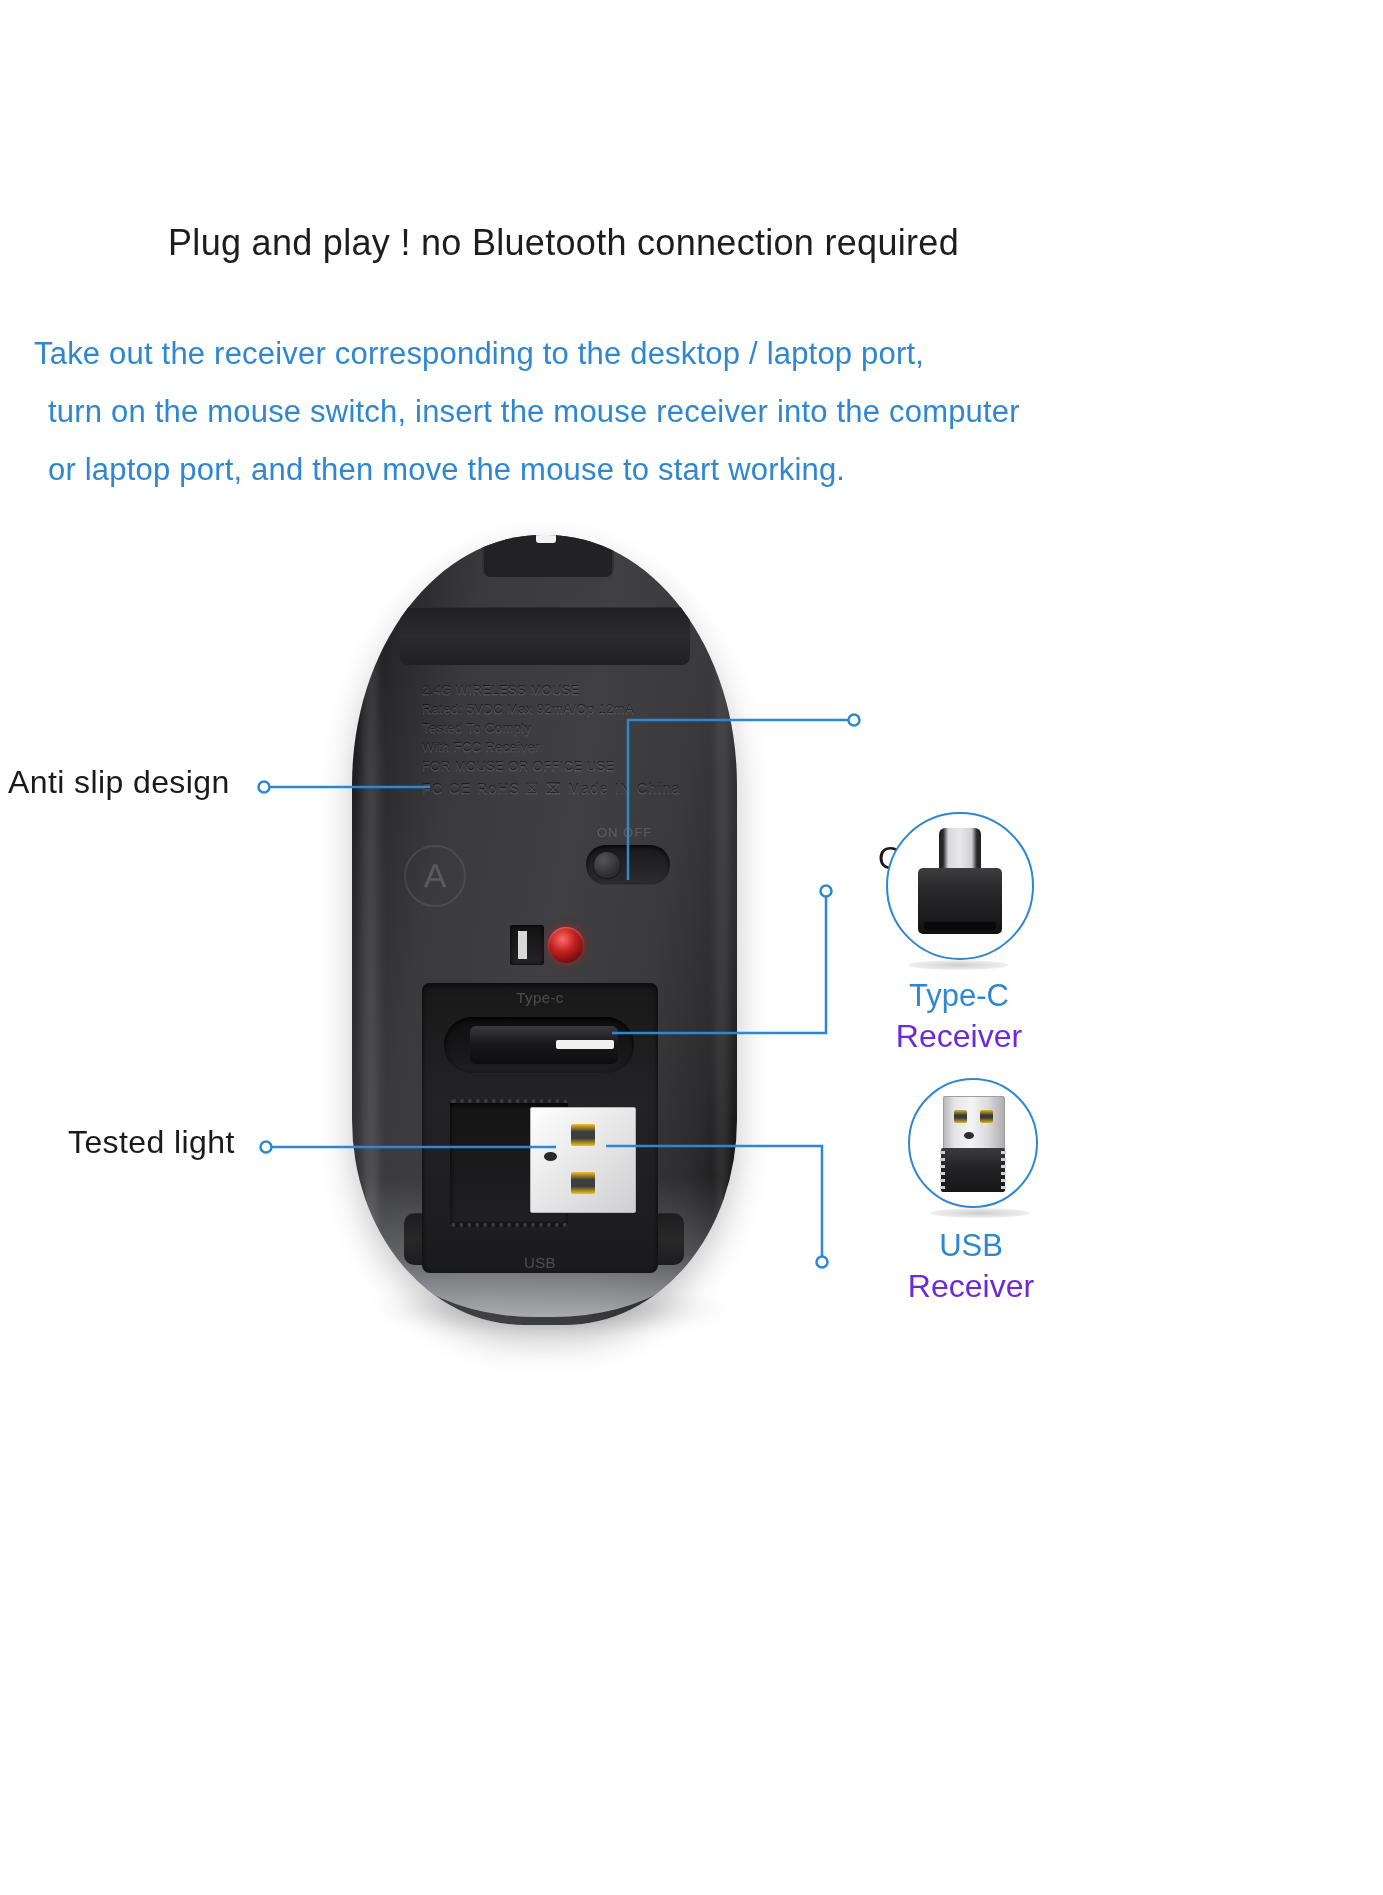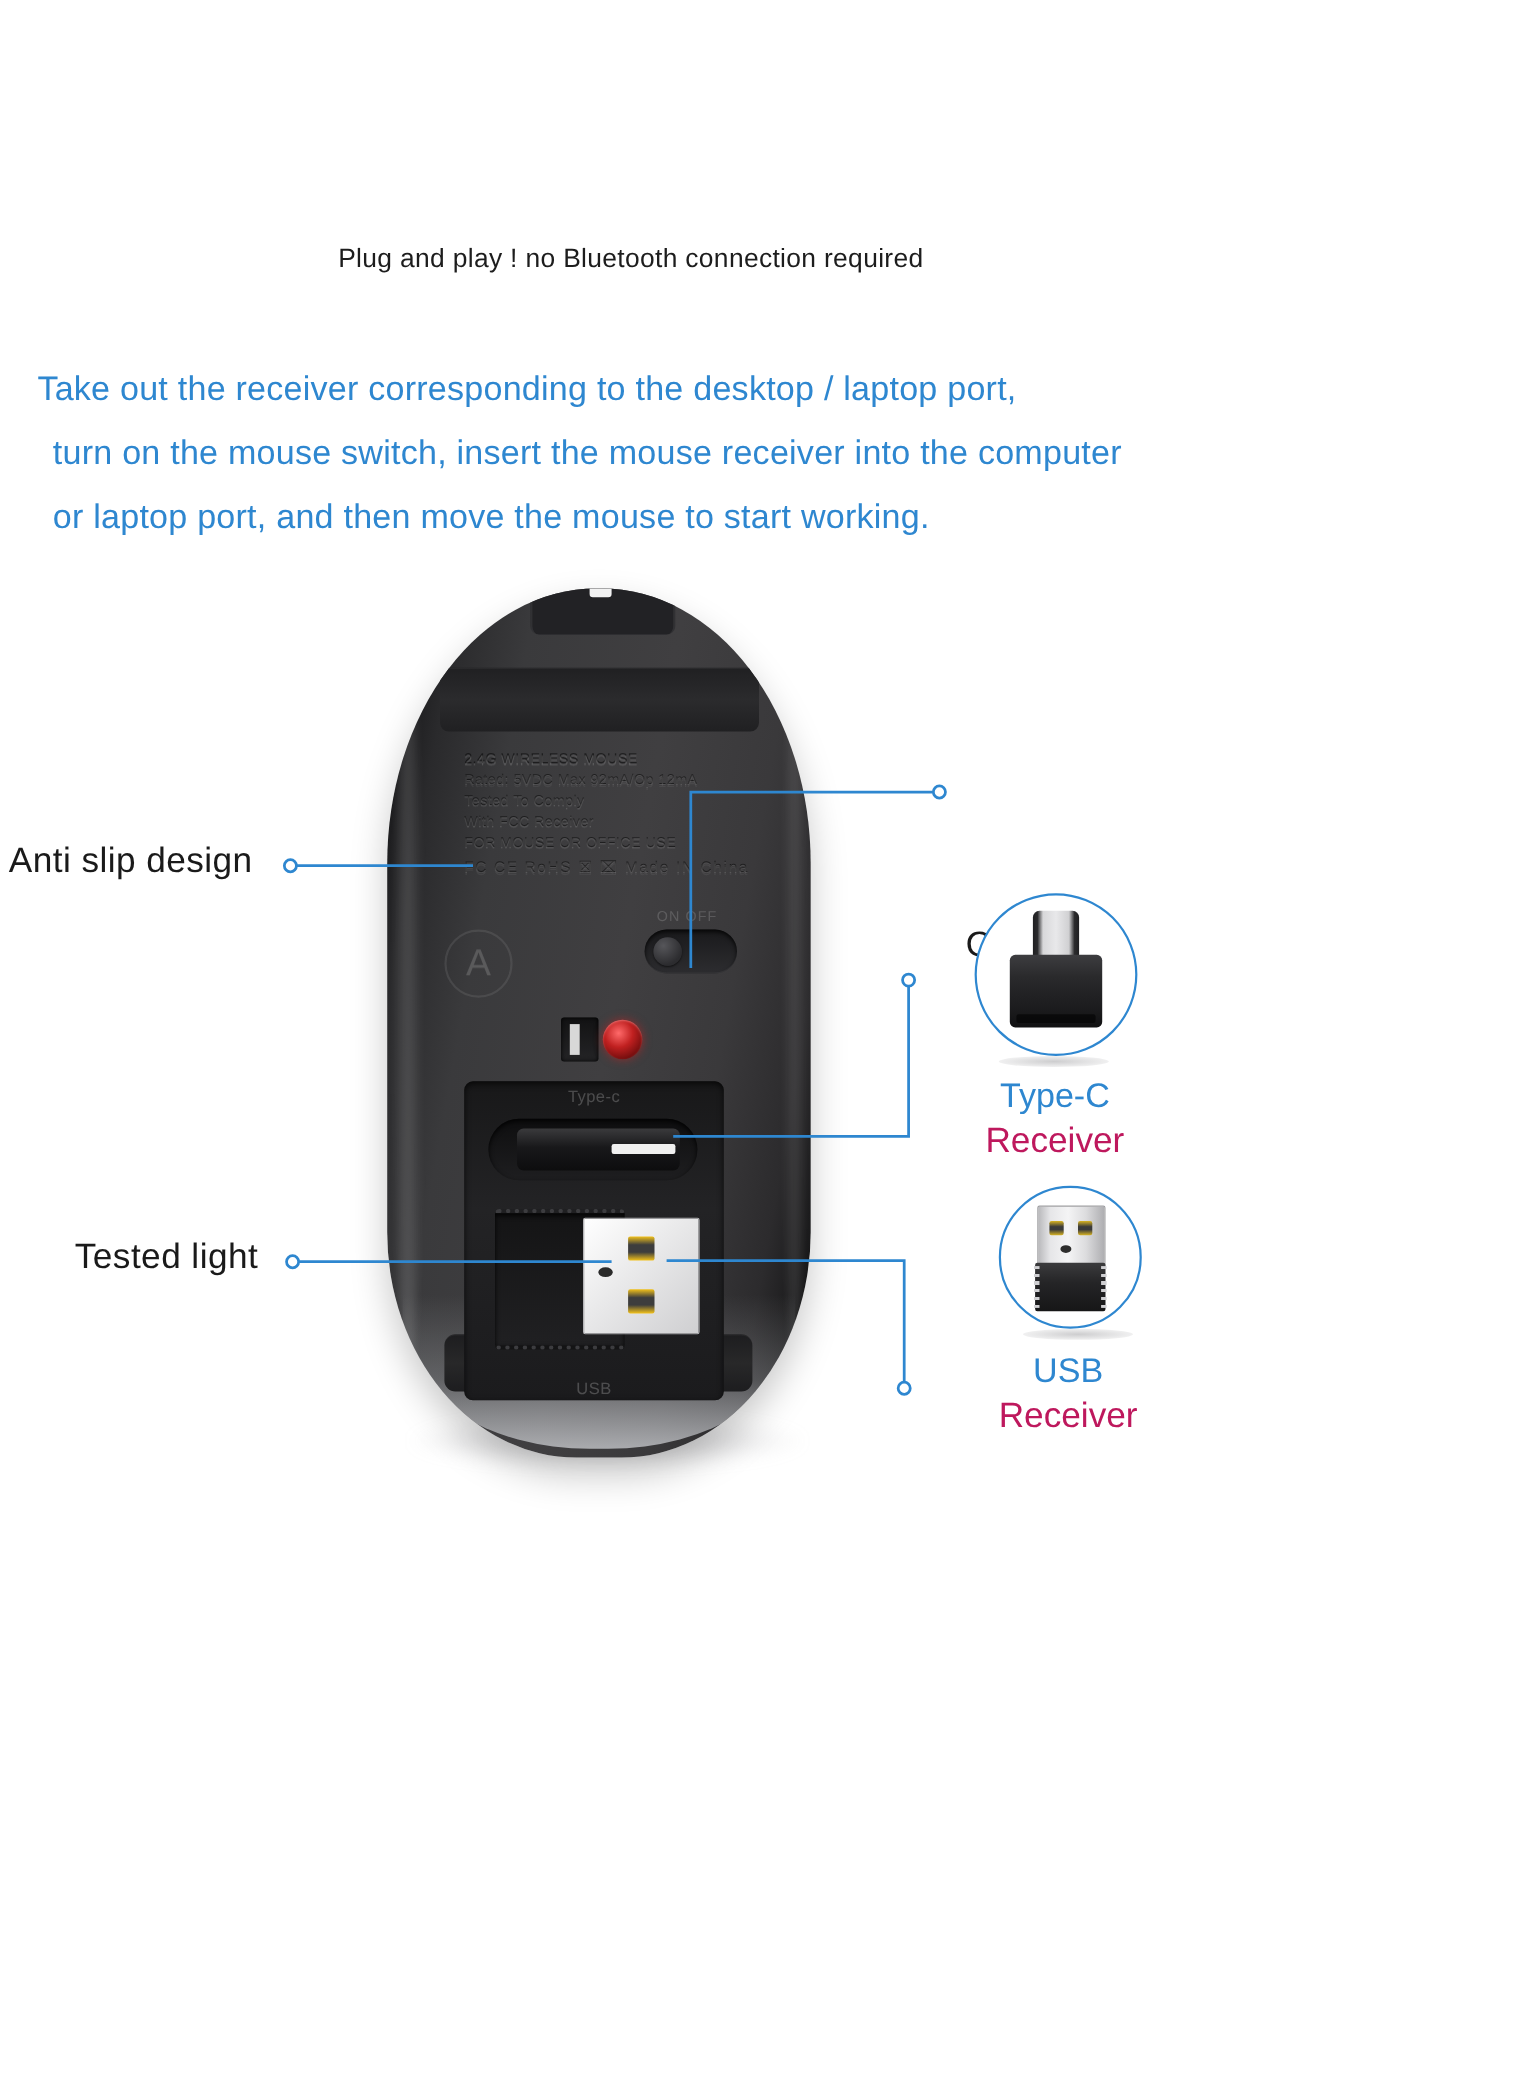--- a/index.html
+++ b/index.html
@@ -13,24 +13,24 @@
     position: relative;
     overflow: hidden;
     font-family: "Liberation Sans", sans-serif;
     color: #1a1a1a;
   }
 
   
   #headline {
     position: absolute;
     top: 222px;
-    left: 12px;
+    left: 2px;
     width: 1123px;
     text-align: center;
-    font-size: 24px;
+    font-size: 36px;
     font-weight: 400;
     letter-spacing: 0.3px;
     color: #1d1d1d;
     white-space: nowrap;
   }
 
   
   #instructions {
     position: absolute;
     top: 325px;
@@ -443,21 +443,21 @@
   #cap-typec { left: -52px; top: 164px; width: 250px; }
   #cap-usb   { left: -72px; top: 148px; width: 270px; }
 
   .receiver-caption .kind {
     display: block;
     color: #2e87d0;
     font-size: 31px;
   }
   .receiver-caption .word {
     display: block;
-    color: #be185d;
+    color: #6d28d9;
     font-size: 32px;
   }
 </style>
 </head>
 <body>
 
 <div id="headline">Plug and play !  no Bluetooth connection required</div>
 
 <div id="instructions">
   <div class="line">Take out the receiver corresponding to the desktop / laptop port,</div>

